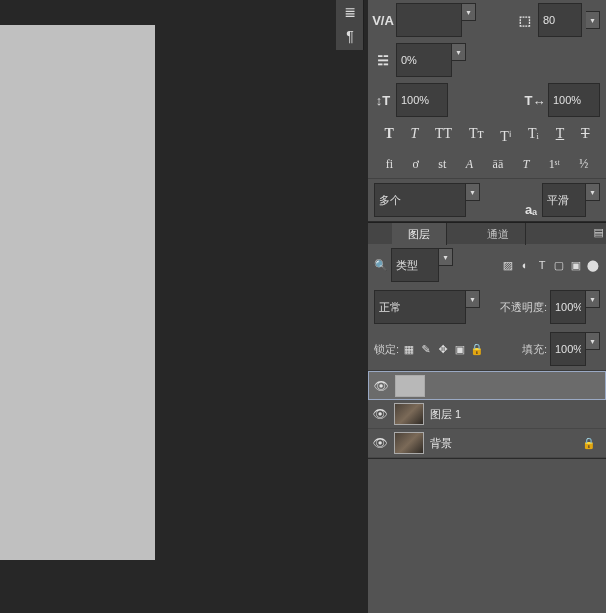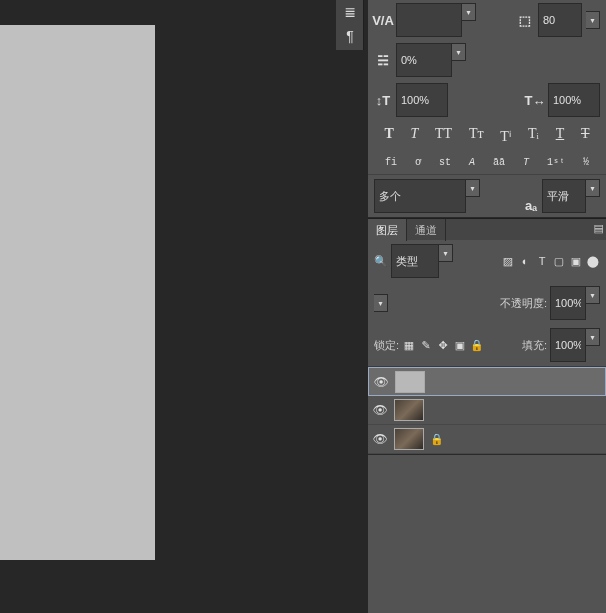--- a/index.html
+++ b/index.html
@@ -79,44 +79,45 @@
   .text-style-row {
     display: flex; justify-content: space-around;
     padding: 6px 8px;
   }
   .text-style-row span {
     font-family: Georgia, serif;
     font-size: 14px; color: #e0e0e0;
     cursor: pointer;
   }
   .ot-row span {
-    font-size: 10px;
-    font-family: Liberation Mono, monospace;
+    font-size: 12px;
+    font-family: Liberation Serif, serif;
   }
   .aa-row {
     display: flex; align-items: flex-end;
     padding: 4px 6px;
     border-top: 1px solid #424242;
     border-bottom: 1px solid #2a2a2a;
     gap: 2px;
   }
   
   .tabs-row {
     display: flex; align-items: center;
     background: #454545;
     border-top: 1px solid #1f1f1f;
     height: 22px;
     position: relative;
   }
   .tab {
-    padding: 0 8px;
+    padding: 0 16px;
     height: 22px; line-height: 22px;
     color: #c0c0c0;
     cursor: pointer;
     border-right: 1px solid #2a2a2a;
+    margin-left: 24px;
   }
   .tab.active {
     background: #535353;
     color: #eee;
   }
   .tabs-menu {
     position: absolute; right: 0; top: 3px;
     color: #ccc; cursor: pointer;
     padding: 0 2px;
   }
@@ -263,20 +264,21 @@
     <span class="mini-icon">▨</span>
     <span class="mini-icon">◐</span>
     <span class="mini-icon">T</span>
     <span class="mini-icon">▢</span>
     <span class="mini-icon">▣</span>
     <span class="mini-icon">⬤</span>
   </div>
 
   <div class="layers-ctrl">
     <div style="display:flex">
+      <input class="inp" style="width: 92px;" value="正常">
       <span class="sel-arrow">▾</span>
     </div>
     <span style="flex:1"></span>
     <span>不透明度:</span>
     <div style="display:flex">
       <input class="inp" style="width: 36px;" value="100%">
       <span class="sel-arrow">▾</span>
     </div>
   </div>
 
@@ -296,23 +298,25 @@
   </div>
 
   <div class="layer-list">
     <div class="layer-row selected">
       <span class="eye">👁</span>
       <div class="thumb"></div>
     </div>
     <div class="layer-row">
       <span class="eye">👁</span>
       <div class="thumb img"></div>
+      <span class="layer-name">图层 1</span>
     </div>
     <div class="layer-row">
       <span class="eye">👁</span>
       <div class="thumb img"></div>
+      <span class="layer-name">背景</span>
       <span class="lock">🔒</span>
     </div>
   </div>
 
   <div class="empty-area"></div>
 
 </div>
 
 </body></html>

